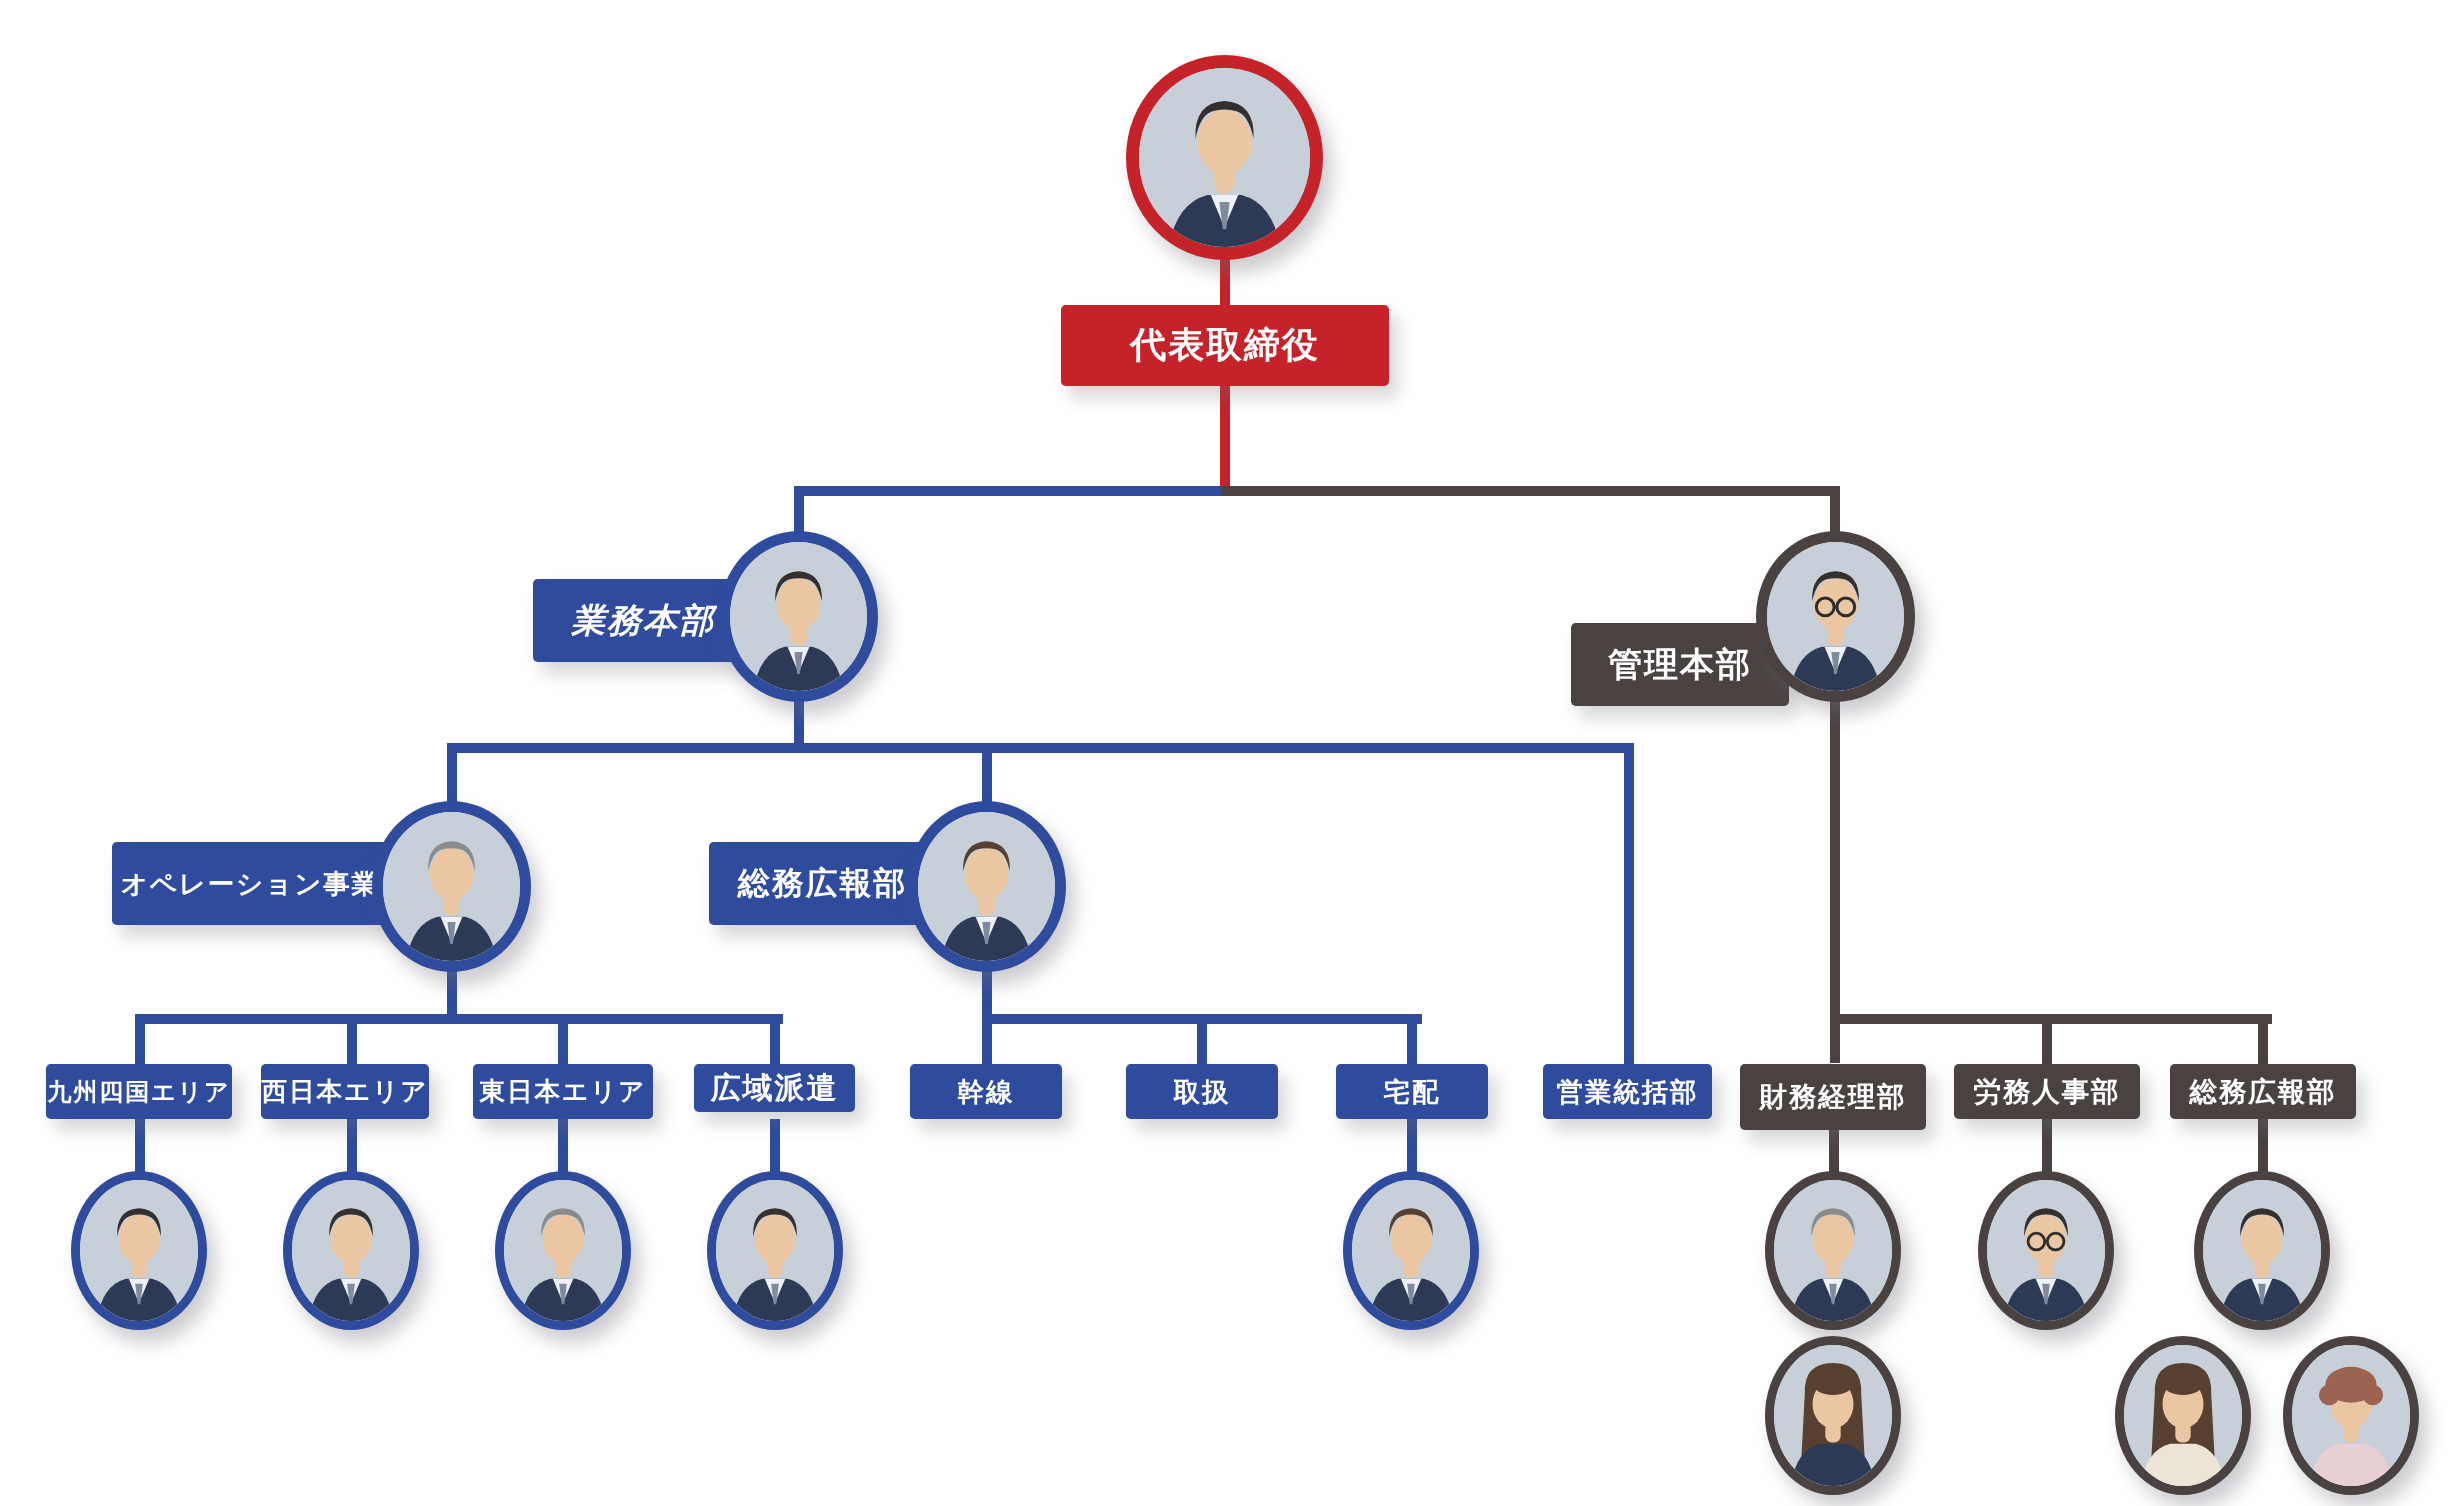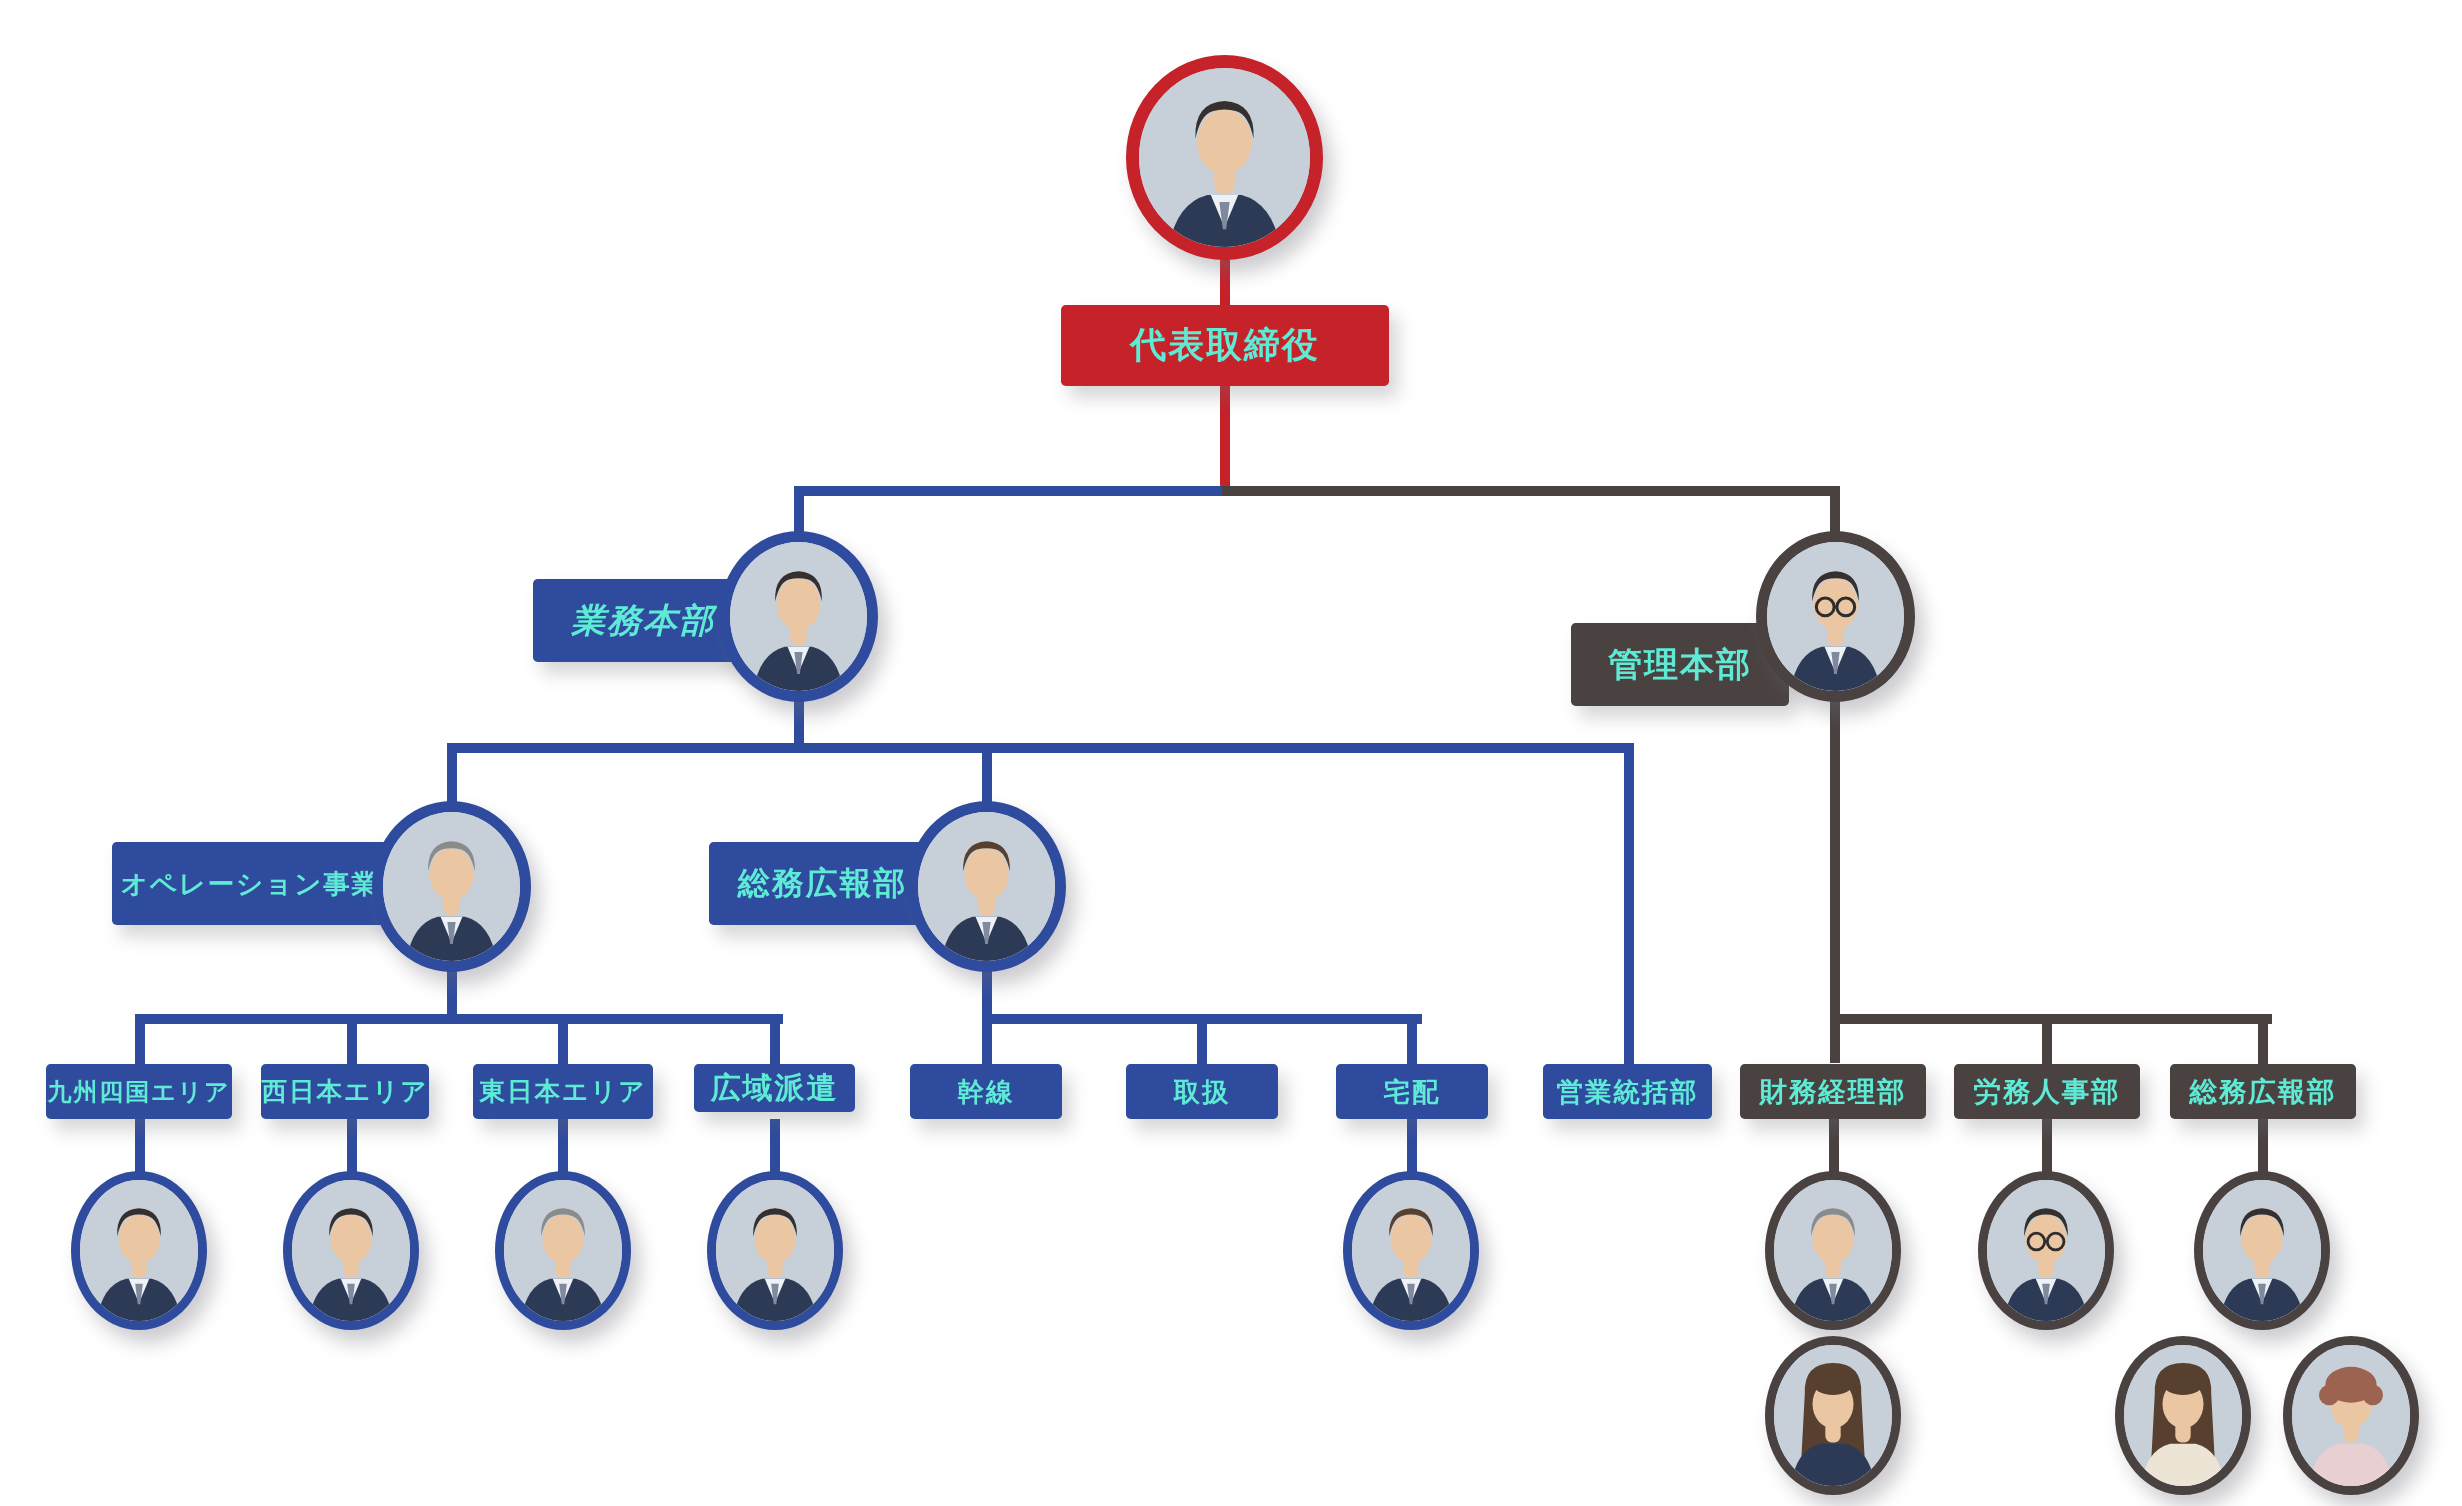--- a/index.html
+++ b/index.html
@@ -7,21 +7,21 @@
     position:relative;
     width:2462px;height:1506px;
     background:#ffffff;
     font-family:"Liberation Sans","DejaVu Sans",sans-serif;
     overflow:hidden;
   }
   .line{position:absolute;}
   .label-box{
     position:absolute;
     display:flex;align-items:center;justify-content:center;
-    color:#5eead4;font-weight:700;letter-spacing:1.9px;
+    color:#ffffff;font-weight:700;letter-spacing:1.9px;
     border-radius:4.7px;
     box-shadow:8.5px 11.4px 17px rgba(110,110,120,.28);
     white-space:nowrap;
     z-index:2;
   }
   .avatar{
     position:absolute;
     border-radius:50%;
     overflow:hidden;
     box-sizing:border-box;
@@ -74,21 +74,21 @@
     <div class="label-box" style="left: 112px; top: 842px; width: 305px; height: 83px; font-size: 26.5px; background: rgb(46, 75, 157);">オペレーション事業部</div>
     <div class="label-box" style="left: 709px; top: 842px; width: 227px; height: 83px; font-size: 32px; background: rgb(46, 75, 157);">総務広報部</div>
     <div class="label-box" style="left: 46px; top: 1064px; width: 186px; height: 55px; font-size: 24px; background: rgb(46, 75, 157);">九州四国エリア</div>
     <div class="label-box" style="left: 261px; top: 1064px; width: 168px; height: 55px; font-size: 25.6px; background: rgb(46, 75, 157);">西日本エリア</div>
     <div class="label-box" style="left: 473px; top: 1064px; width: 180px; height: 55px; font-size: 25.6px; background: rgb(46, 75, 157);">東日本エリア</div>
     <div class="label-box" style="left: 694px; top: 1064px; width: 161px; height: 48px; font-size: 30px; background: rgb(46, 75, 157);">広域派遣</div>
     <div class="label-box" style="left: 910px; top: 1064px; width: 152px; height: 55px; font-size: 26.5px; background: rgb(46, 75, 157);">幹線</div>
     <div class="label-box" style="left: 1126px; top: 1064px; width: 152px; height: 55px; font-size: 26.5px; background: rgb(46, 75, 157);">取扱</div>
     <div class="label-box" style="left: 1336px; top: 1064px; width: 152px; height: 55px; font-size: 26.5px; background: rgb(46, 75, 157);">宅配</div>
     <div class="label-box" style="left: 1543px; top: 1064px; width: 169px; height: 55px; font-size: 26.5px; background: rgb(46, 75, 157);">営業統括部</div>
-    <div class="label-box" style="left: 1740px; top: 1064px; width: 186px; height: 55px; font-size: 27.5px; background: rgb(73, 66, 65);">財務経理部</div>
+    <div class="label-box" style="left: 1740px; top: 1064px; width: 186px; height: 66px; font-size: 27.5px; background: rgb(73, 66, 65);">財務経理部</div>
     <div class="label-box" style="left: 1954px; top: 1064px; width: 186px; height: 55px; font-size: 27.5px; background: rgb(73, 66, 65);">労務人事部</div>
     <div class="label-box" style="left: 2170px; top: 1064px; width: 186px; height: 55px; font-size: 27.5px; background: rgb(73, 66, 65);">総務広報部</div>
     <div class="avatar" style="left: 1126px; top: 55px; width: 197px; height: 205px; border: 13.3px solid rgb(197, 34, 42);">
       <svg viewBox="0 0 100 110" preserveAspectRatio="xMidYMid slice" xmlns="http://www.w3.org/2000/svg">
         <rect width="100" height="110" fill="#c7d0d9"></rect>
         <rect x="44" y="60" width="12" height="16" rx="5" fill="#eac6a2"></rect>
         <path d="M17,110 Q21,82 40,77 L60,77 Q79,82 83,110 Z" fill="#2c3a55"></path>
         <polygon points="42,77 58,77 50,96" fill="#eef2f6"></polygon>
         <polygon points="47,81 53,81 51,97 49,97" fill="#7f8a9e"></polygon>
         <ellipse cx="50" cy="46" rx="16" ry="19" fill="#eac6a2"></ellipse>

